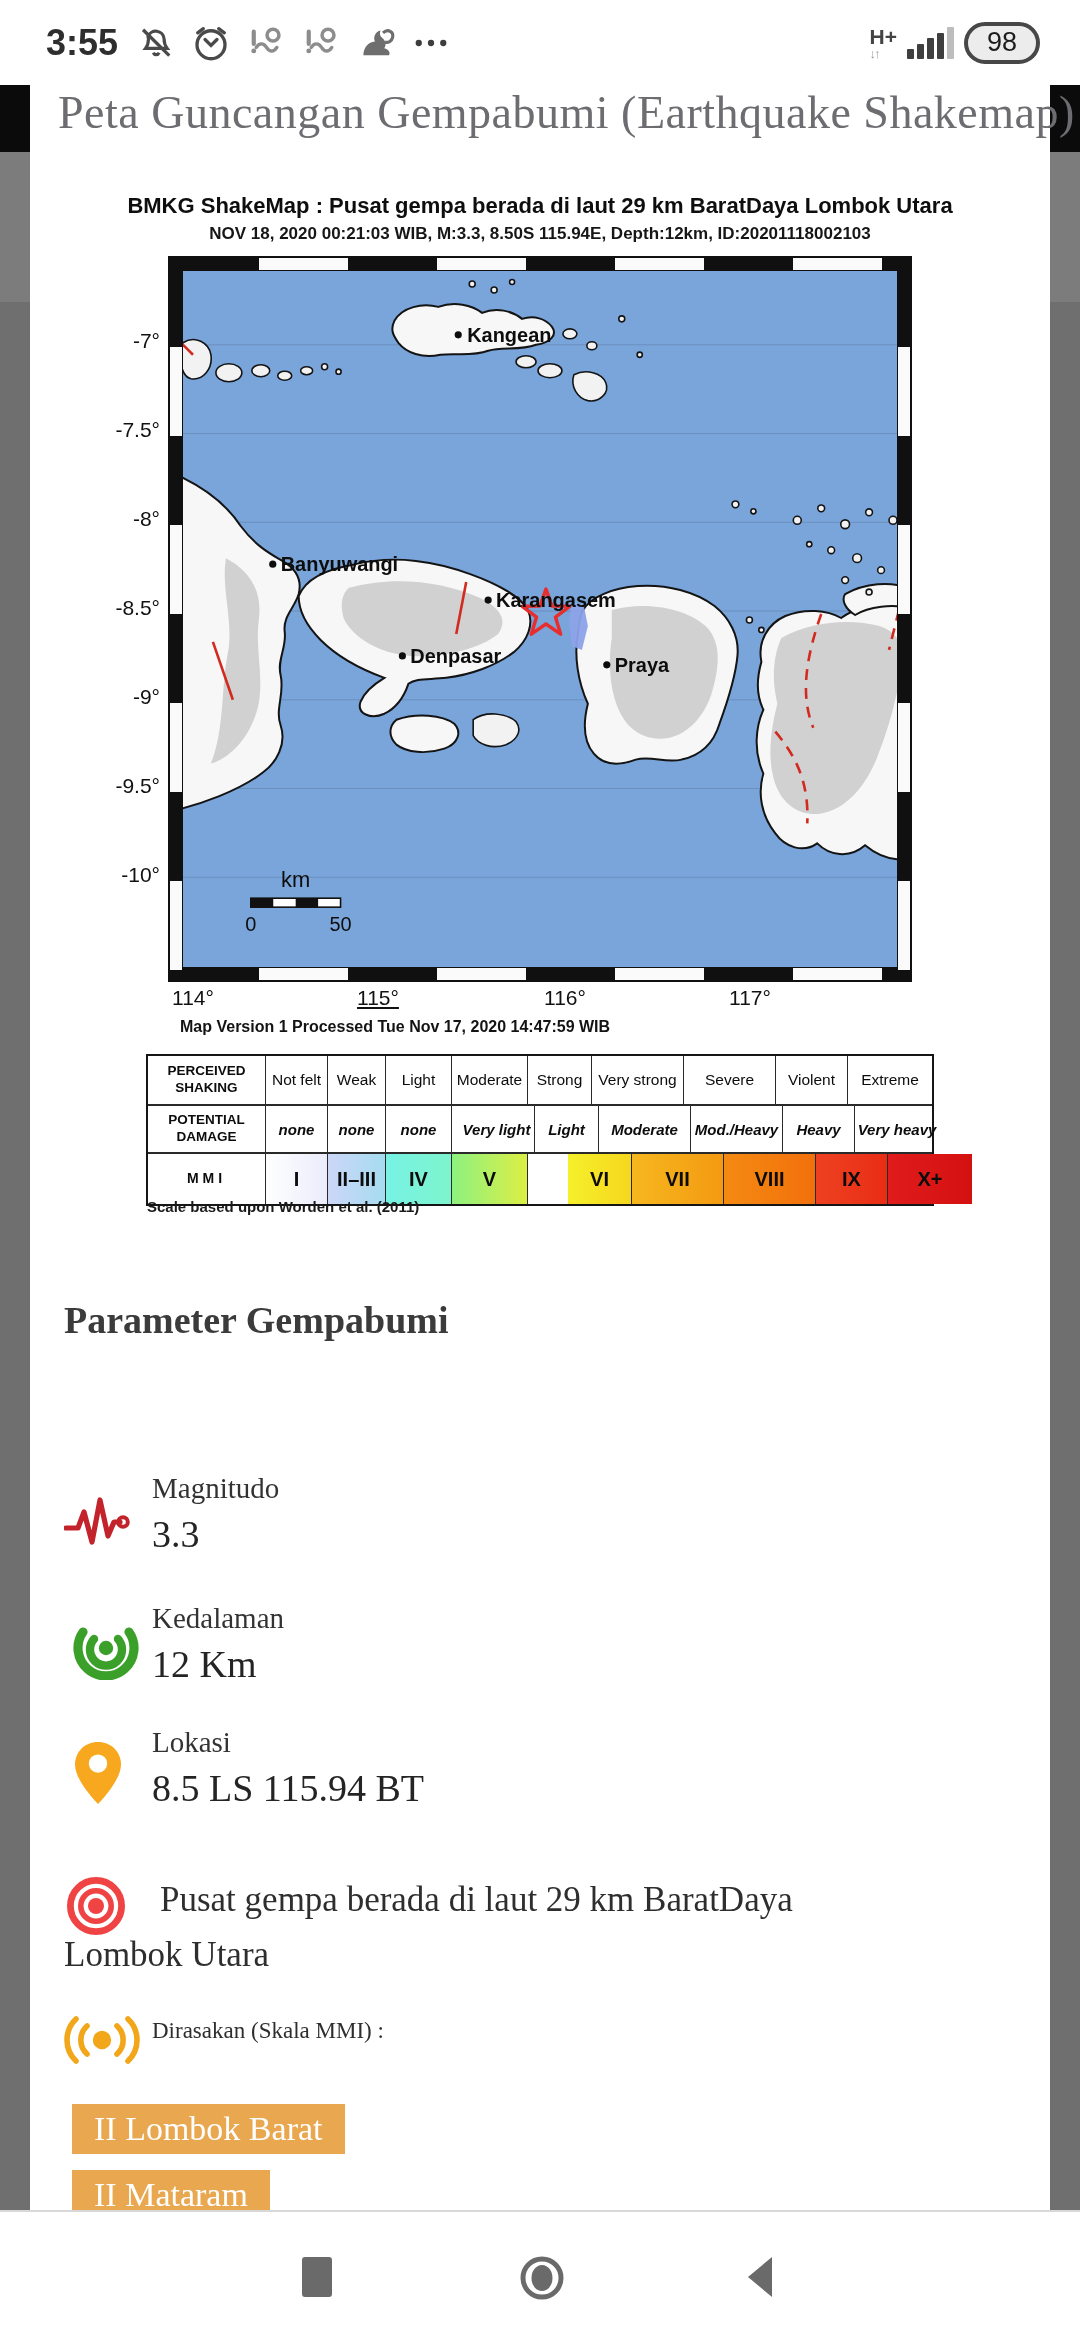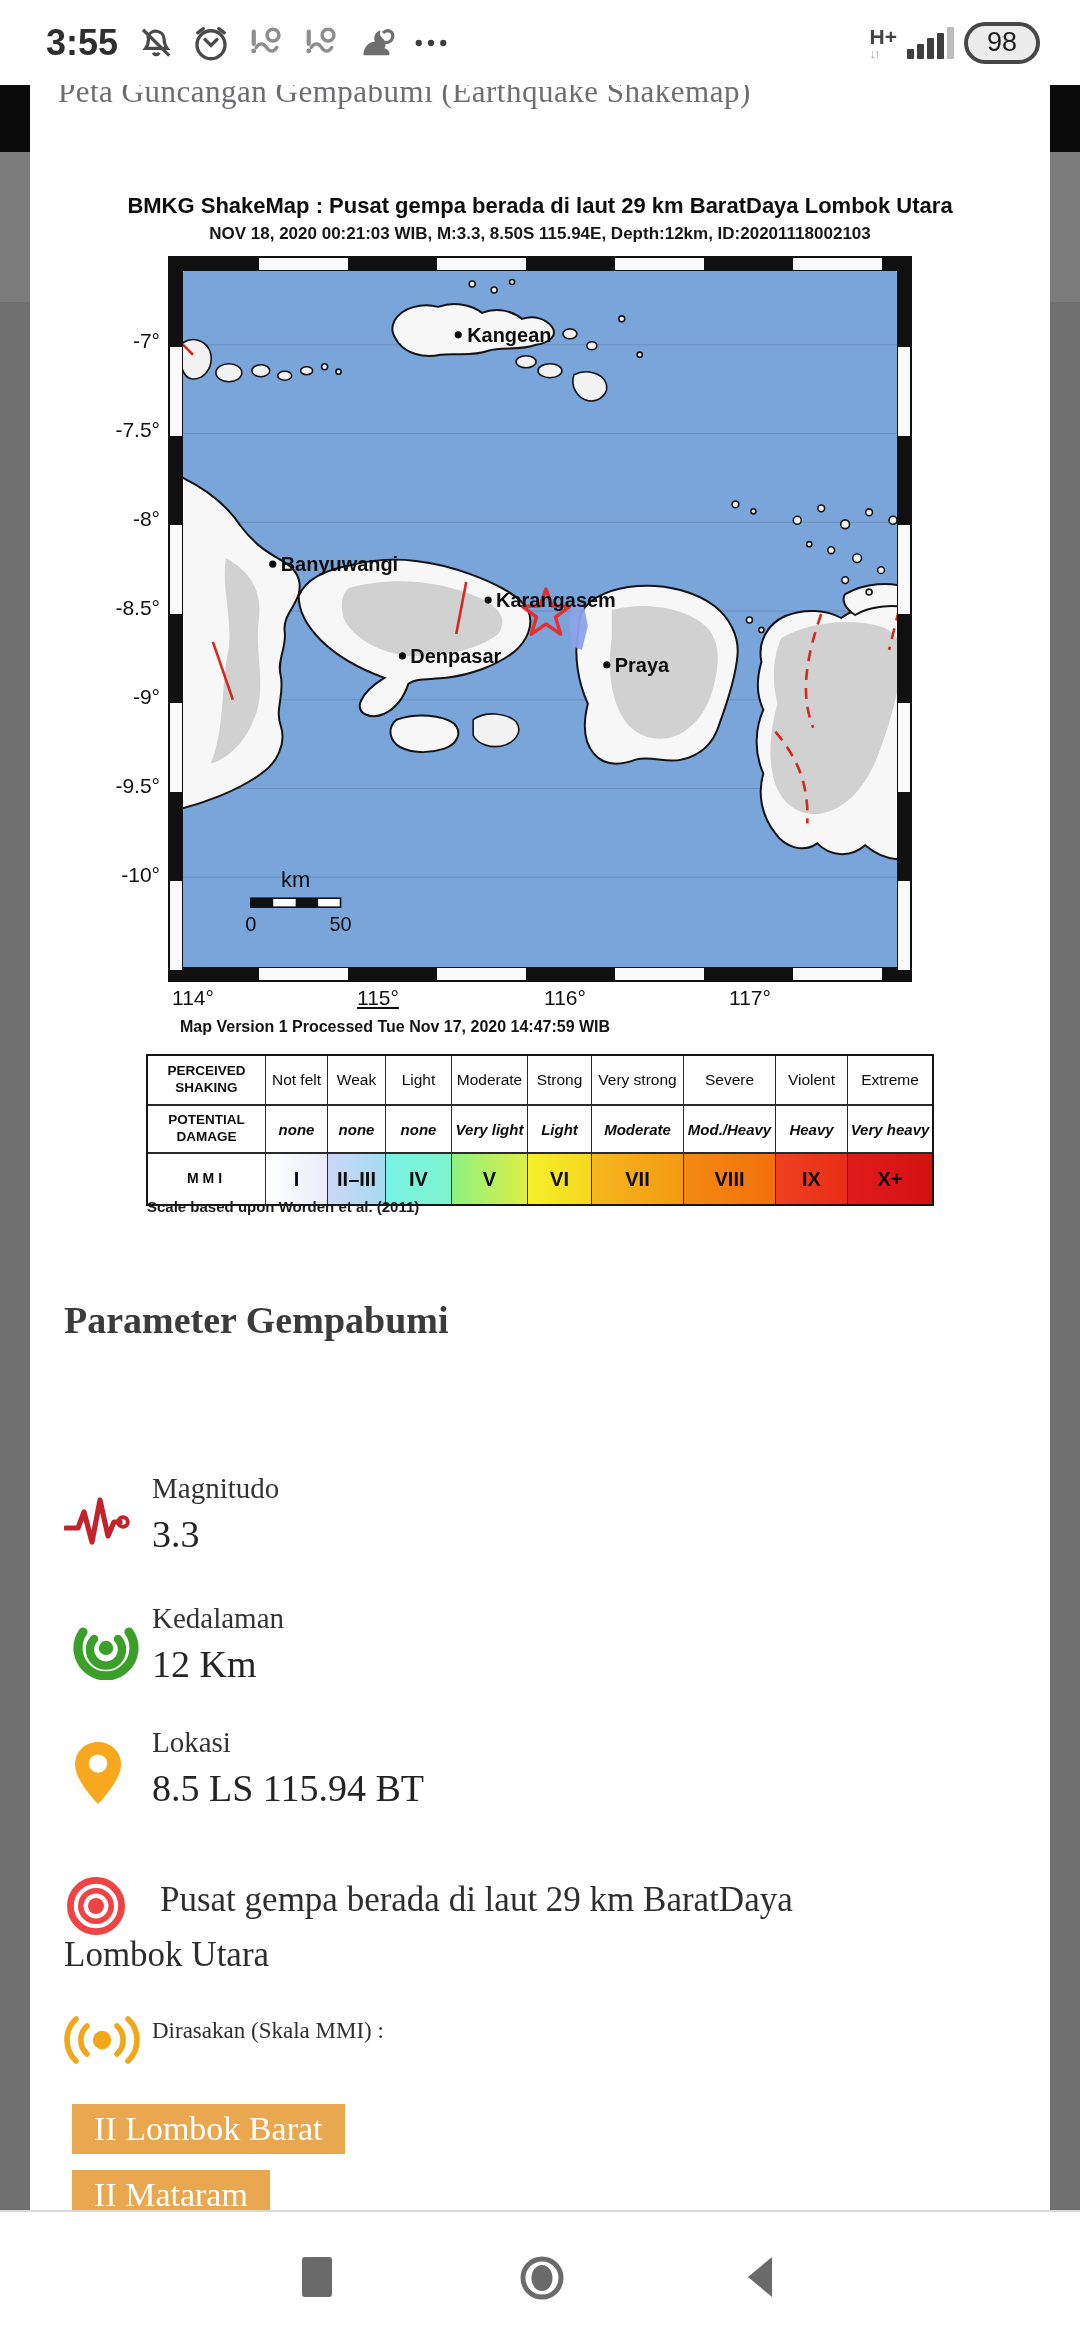--- a/index.html
+++ b/index.html
@@ -31,21 +31,21 @@
   .bars{display:flex;align-items:flex-end;gap:3px;height:32px}
   .bars span{width:7px;background:#3f3f3f;display:block;border-radius:1px}
   .bars span:nth-child(1){height:10px}.bars span:nth-child(2){height:15px}
   .bars span:nth-child(3){height:21px}.bars span:nth-child(4){height:26px}
   .bars span:nth-child(5){height:32px;background:#bdbdbd}
   .battery{width:76px;height:42px;border:4px solid #474747;border-radius:21px;background:#ececec;
     display:flex;align-items:center;justify-content:center;font-size:27px;color:#1c1c1c}
 
   
   #card{position:absolute;left:30px;top:85px;width:1020px;height:2127px;background:#fff}
-  #page-title{position:absolute;left:58px;top:74px;width:980px;font-size:31px;color:#6d6d71;
+  #page-title{position:absolute;left:58px;top:86px;width:980px;font-size:46px;color:#6d6d71;
     white-space:nowrap;letter-spacing:0.5px}
 
   
   #map-title{position:absolute;left:40px;top:193px;width:1000px;text-align:center;
     font-family:"Liberation Sans","DejaVu Sans",sans-serif;font-weight:bold;font-size:22px;color:#0e0e0e}
   #map-subtitle{position:absolute;left:40px;top:224px;width:1000px;text-align:center;
     font-family:"Liberation Sans","DejaVu Sans",sans-serif;font-weight:bold;font-size:17px;color:#161616}
 
   
   #map-frame{position:absolute;left:168px;top:256px;width:744px;height:726px;border:2px solid #101010;background:#fff}
@@ -295,34 +295,34 @@
         <div class="l-cell" style="width: 92px; flex: 0 0 auto;">Very strong</div>
         <div class="l-cell" style="width: 92px; flex: 0 0 auto;">Severe</div>
         <div class="l-cell" style="width: 72px; flex: 0 0 auto;">Violent</div>
         <div class="l-cell" style="width: 84px; flex: 0 0 auto;">Extreme</div>
       </div>
       <div class="legend-row r2">
         <div class="l-cell l-head" style="width: 118px; flex: 0 0 auto;">POTENTIAL DAMAGE</div>
         <div class="l-cell" style="width: 62px; flex: 0 0 auto;">none</div>
         <div class="l-cell" style="width: 58px; flex: 0 0 auto;">none</div>
         <div class="l-cell" style="width: 66px; flex: 0 0 auto;">none</div>
-        <div class="l-cell" style="width: 76px; flex: 0 0 auto;">Very light</div>
+        <div class="l-cell" style="width: 76px; flex: 0 0 auto; margin-left: 7px;">Very light</div>
         <div class="l-cell" style="width: 64px; flex: 0 0 auto;">Light</div>
         <div class="l-cell" style="width: 92px; flex: 0 0 auto;">Moderate</div>
         <div class="l-cell" style="width: 92px; flex: 0 0 auto;">Mod./Heavy</div>
         <div class="l-cell" style="width: 72px; flex: 0 0 auto;">Heavy</div>
         <div class="l-cell" style="width: 84px; flex: 0 0 auto;">Very heavy</div>
       </div>
       <div class="legend-row r3">
         <div class="l-cell l-head" style="width: 118px; flex: 0 0 auto;">MMI</div>
         <div class="l-cell" style="width: 62px; flex: 0 0 auto; background: linear-gradient(90deg, rgb(255, 255, 255), rgb(234, 236, 251));">I</div>
         <div class="l-cell" style="width: 58px; flex: 0 0 auto; background: linear-gradient(90deg, rgb(204, 214, 247), rgb(165, 220, 240));">II–III</div>
         <div class="l-cell" style="width: 66px; flex: 0 0 auto; background: linear-gradient(90deg, rgb(119, 242, 228), rgb(126, 244, 205));">IV</div>
         <div class="l-cell" style="width: 76px; flex: 0 0 auto; background: linear-gradient(90deg, rgb(142, 241, 128), rgb(220, 239, 68));">V</div>
-        <div class="l-cell" style="width: 64px; flex: 0 0 auto; background: linear-gradient(90deg, rgb(245, 240, 42), rgb(246, 215, 30));">VI</div>
+        <div class="l-cell" style="width: 64px; flex: 0 0 auto; background: linear-gradient(90deg, rgb(245, 240, 42), rgb(246, 215, 30)); margin-left: 40px;">VI</div>
         <div class="l-cell" style="width: 92px; flex: 0 0 auto; background: linear-gradient(90deg, rgb(246, 183, 30), rgb(244, 154, 18));">VII</div>
         <div class="l-cell" style="width: 92px; flex: 0 0 auto; background: linear-gradient(90deg, rgb(244, 138, 18), rgb(242, 112, 12));">VIII</div>
         <div class="l-cell" style="width: 72px; flex: 0 0 auto; background: linear-gradient(90deg, rgb(238, 65, 33), rgb(233, 45, 21));">IX</div>
         <div class="l-cell" style="width: 84px; flex: 0 0 auto; background: linear-gradient(90deg, rgb(224, 27, 27), rgb(212, 17, 17));">X+</div>
       </div>
     </div>
   <div id="legend-footnote">Scale based upon Worden et al. (2011)</div>
 
   <div id="param-heading">Parameter Gempabumi</div>
 

